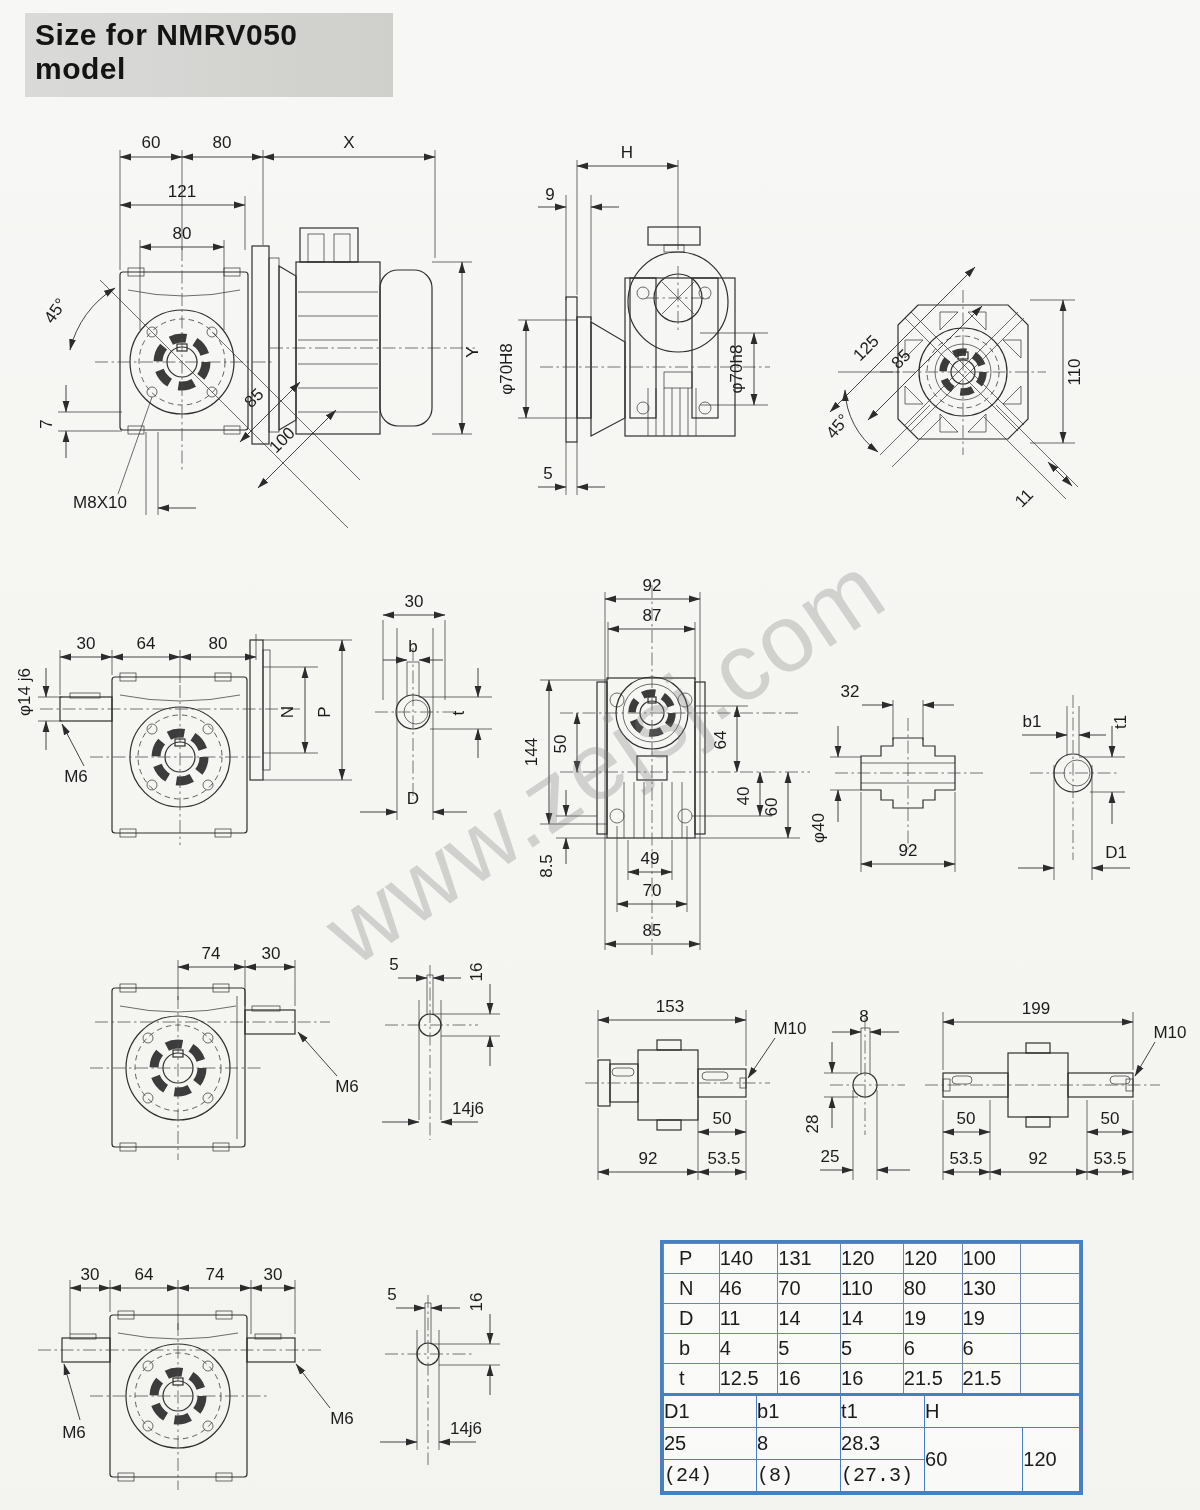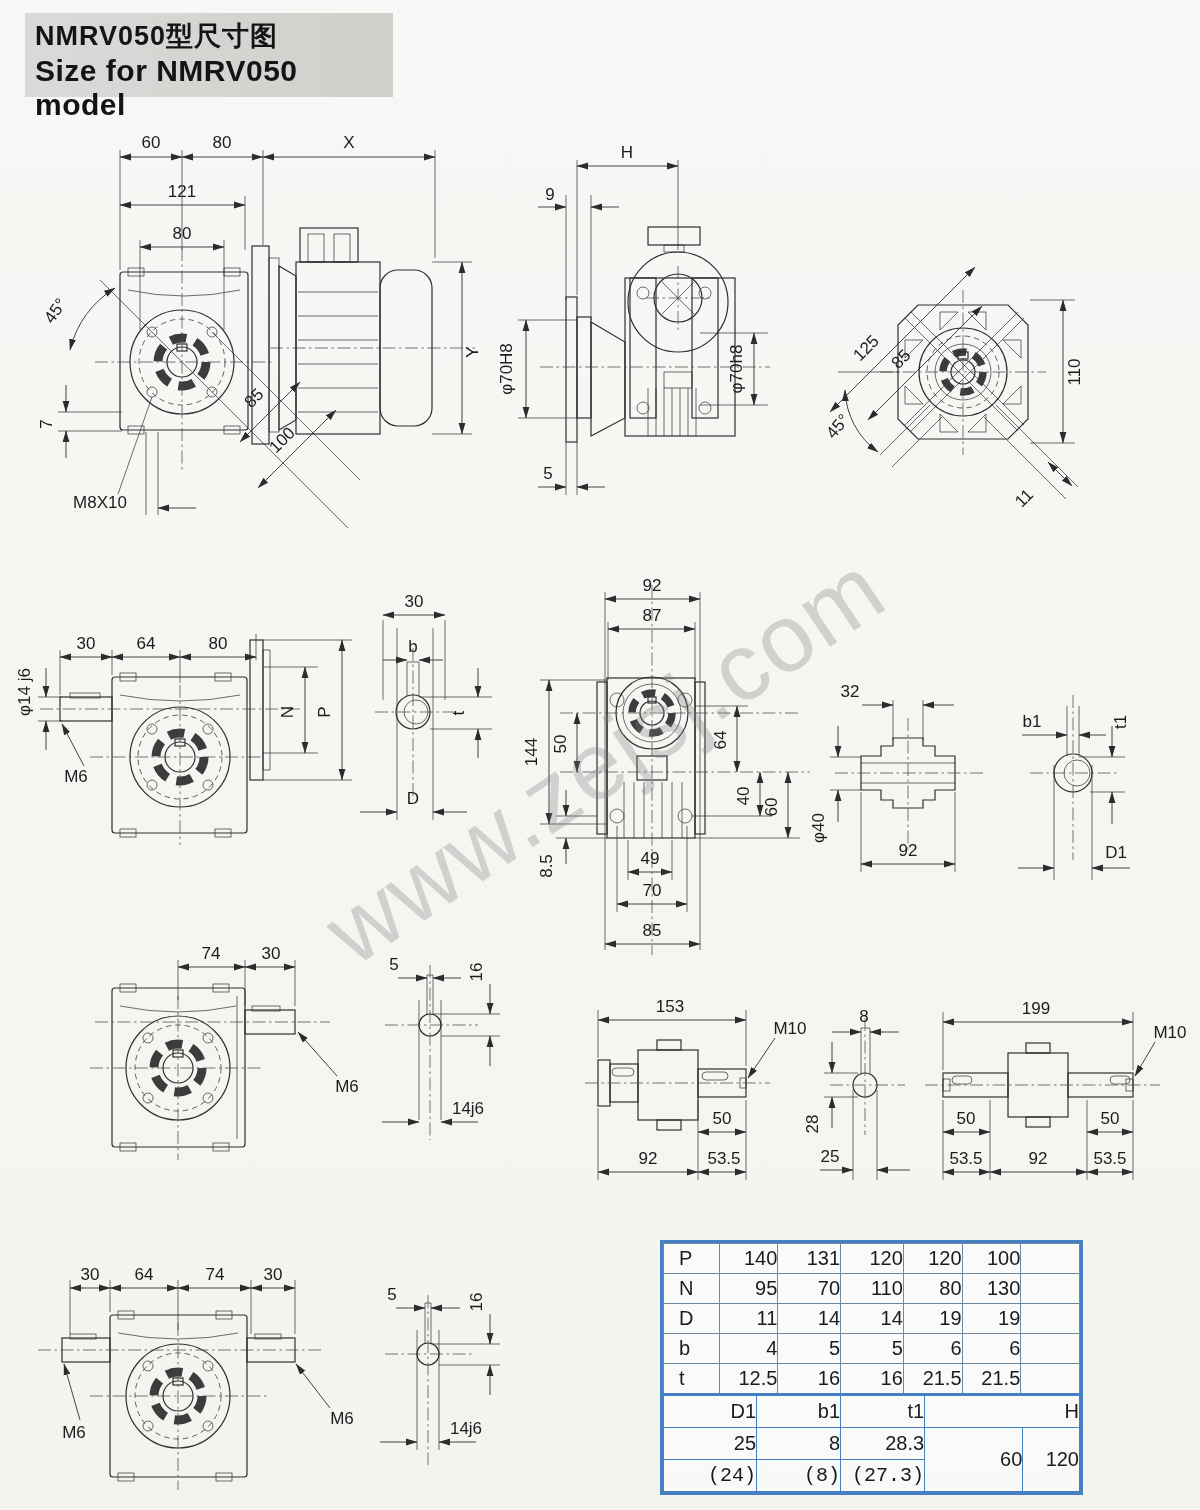--- a/index.html
+++ b/index.html
@@ -18,33 +18,32 @@
   svg text{font-family:"Liberation Sans",sans-serif;font-size:17px;fill:#1c1c1c;text-anchor:middle;stroke:none;}
   svg .ln{stroke:#2f2f2f;stroke-width:1.2;fill:none;}
   svg .th{stroke:#2f2f2f;stroke-width:.7;fill:none;}
   svg .dim{stroke:#2f2f2f;stroke-width:.9;fill:none;}
   svg .cl{stroke:#4a4a4a;stroke-width:.75;fill:none;stroke-dasharray:13 3.5 2.5 3.5;}
   svg .dash{stroke:#3a3a3a;stroke-width:.8;fill:none;stroke-dasharray:5.5 4;}
   svg .seg24{stroke:#3c3c3c;stroke-width:9;fill:none;stroke-dasharray:16 9.2;}
   svg .seg20{stroke:#3c3c3c;stroke-width:7.5;fill:none;stroke-dasharray:13 8;}
   .dimtable{position:absolute;left:660px;top:1240px;width:417px;border:3px solid #4580c2;background:rgba(255,255,255,.5);}
   .dimtable table{border-collapse:collapse;width:100%;table-layout:fixed;font-size:20px;color:#1b1b1b;}
-  .dimtable td{border:1px solid #6f87a5;text-align:right;height:29px;padding:0;overflow:hidden;}
+  .dimtable td{border:1px solid #6f87a5;text-align:left;height:29px;padding:0;overflow:hidden;}
   .dimtable .upper{border-bottom:2px solid #4580c2;}
   .dimtable .lbl{text-align:left;padding-left:15px;}
   .dimtable .lower td{border:1.5px solid #4580c2;height:31px;}
   .dimtable .lower .alt td{border-top:1px solid #9aa8b6;font-family:Liberation Mono, monospace;}
 </style>
 </head>
 <body>
 
 <div class="sheet">
   <div class="hatch"></div>
   <div class="titleblock">
-    <div class="t1">NMRV050型尺寸图</div>
     <div class="t2">Size for NMRV050 model</div>
   </div>
 
   <svg class="dwg" width="1200" height="1510" viewBox="0 0 1200 1510">
     <defs>
       <marker id="ar" markerWidth="12" markerHeight="8" refX="11" refY="4" orient="auto-start-reverse" markerUnits="userSpaceOnUse">
         <path d="M0,0.6 L11.5,4 L0,7.4 Z" fill="#2c2c2c"></path>
       </marker>
     </defs>
 
@@ -642,21 +641,21 @@
             <td class="lbl">P</td>
             <td>140</td>
             <td>131</td>
             <td>120</td>
             <td>120</td>
             <td>100</td>
             <td></td>
           </tr>
       <tr>
             <td class="lbl">N</td>
-            <td>95</td>
+            <td>46</td>
             <td>70</td>
             <td>110</td>
             <td>80</td>
             <td>130</td>
             <td></td>
           </tr>
       <tr>
             <td class="lbl">D</td>
             <td>11</td>
             <td>14</td>

